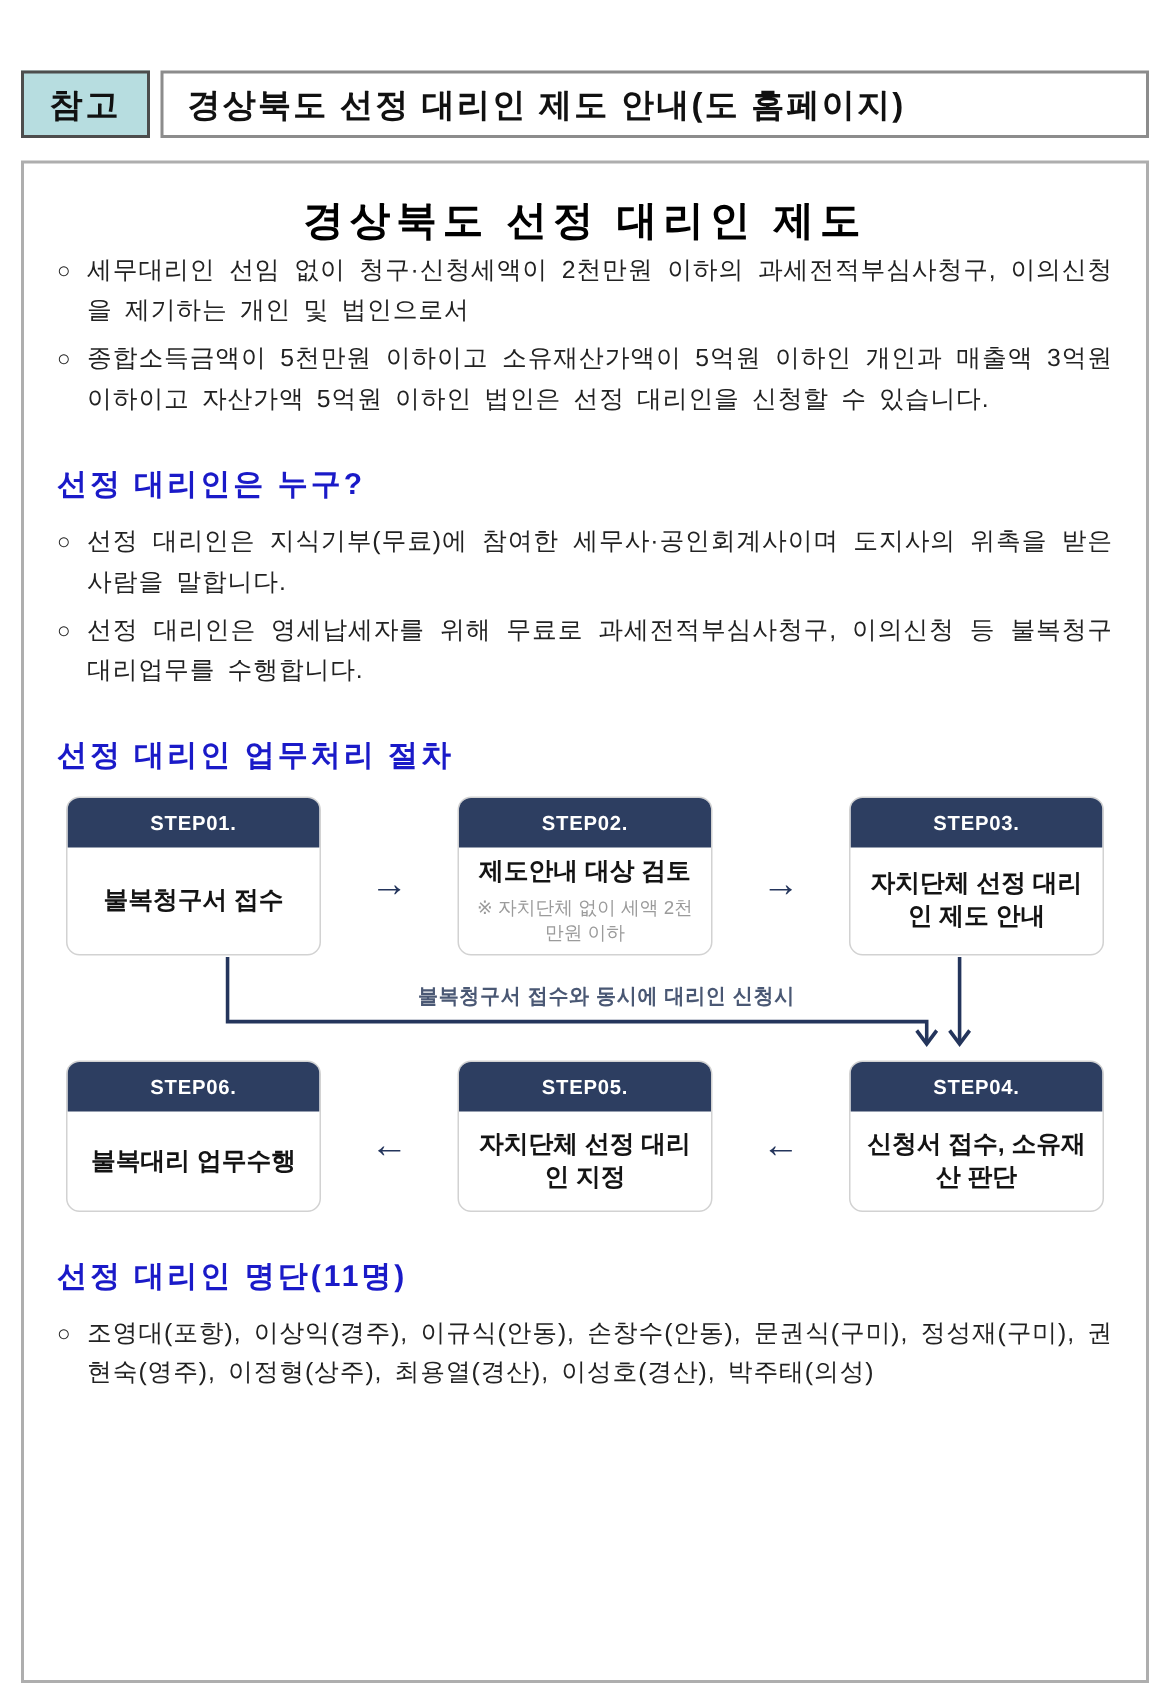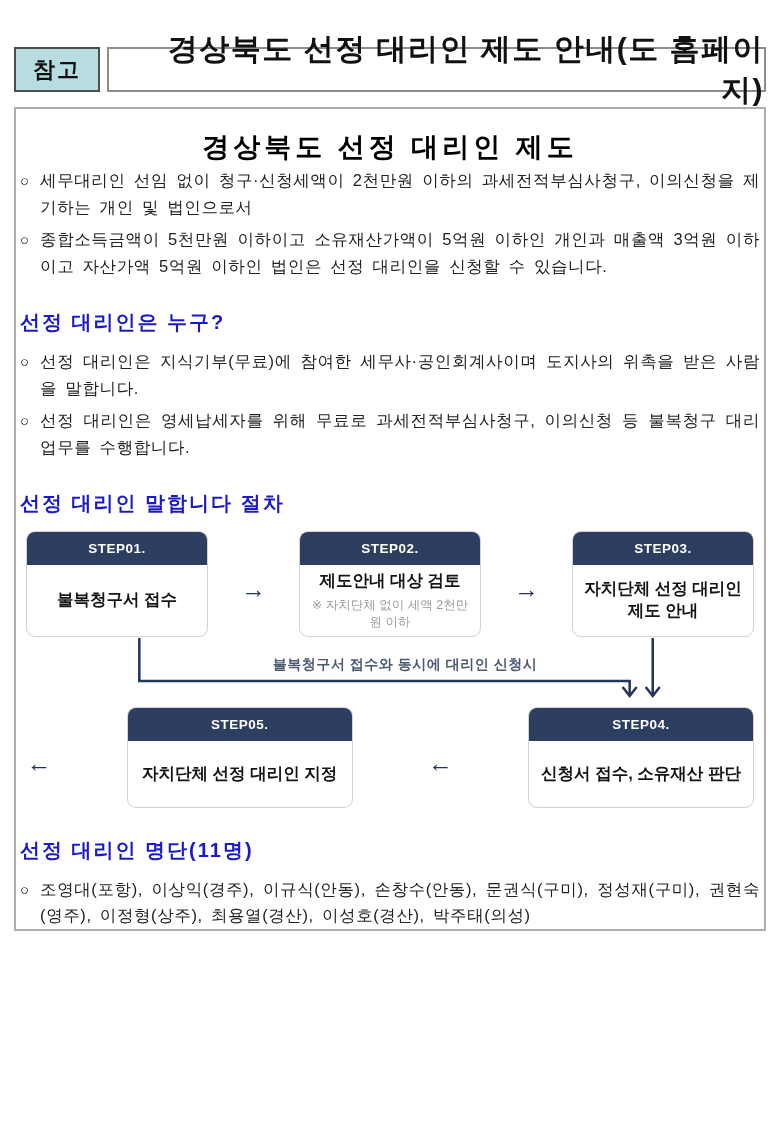--- a/index.html
+++ b/index.html
@@ -11,26 +11,26 @@
   
   .top-header{display:flex;gap:7px;margin:47px 14px 15px 14px;height:45px;}
   .tag-box{
     width:86px;background:#b7dde0;border:2px solid #4d4d4d;
     display:flex;align-items:center;justify-content:center;
     font-size:22px;font-weight:bold;color:#111;letter-spacing:2px;box-sizing:border-box;
   }
   .title-box{
     flex:1;border:2px solid #8c8c8c;background:#fff;box-sizing:border-box;
     display:flex;align-items:center;padding-left:16px;
-    font-size:30px;font-weight:bold;color:#111;letter-spacing:1.5px;text-align:right;
+    font-size:22px;font-weight:bold;color:#111;letter-spacing:1.5px;text-align:right;
   }
   
   .main-box{
     margin:0 14px;border:2px solid #aeaeae;box-sizing:border-box;
-    height:824px;padding:0 4px;overflow:hidden;background:#fff;
+    height:1015px;padding:0 22px;overflow:hidden;background:#fff;
   }
   .doc-title{
     text-align:center;font-size:27px;font-weight:bold;color:#000;
     margin:20px 0 0 0;letter-spacing:4px;
   }
   .intro-box{
     border:2px solid #8f8f8f;margin:15px 7px 0 7px;padding:8px 12px 12px 12px;
   }
   .intro-heading{
     color:#1a1ac8;font-weight:bold;font-size:19px;letter-spacing:1.5px;margin-bottom:6px;
@@ -96,21 +96,21 @@
   <h2 class="sec">선정 대리인은 누구?</h2>
   <div class="bullet">
     <span class="mark">○</span>
     <span class="txt">선정 대리인은 지식기부(무료)에 참여한 세무사·공인회계사이며 도지사의 위촉을 받은 사람을 말합니다.</span>
   </div>
   <div class="bullet">
     <span class="mark">○</span>
     <span class="txt">선정 대리인은 영세납세자를 위해 무료로 과세전적부심사청구, 이의신청 등 불복청구 대리업무를 수행합니다.</span>
   </div>
 
-  <h2 class="sec">선정 대리인 말합니다 절차</h2>
+  <h2 class="sec">선정 대리인 업무처리 절차</h2>
 
   <div class="flow">
     <div class="flow-row">
       <div class="step-box">
         <div class="step-header">STEP01.</div>
         <div class="step-body">
           <div class="step-title">불복청구서 접수</div>
         </div>
       </div>
       <div class="flow-arrow">→</div>
@@ -134,20 +134,26 @@
       <svg viewBox="0 0 726 70" preserveAspectRatio="none">
         <path d="M113 1 V44 H602 V57" stroke="#24355c" stroke-width="2.5" fill="none"></path>
         <path d="M595 50 L602 59 L609 50" stroke="#24355c" stroke-width="2.5" fill="none"></path>
         <path d="M625 1 V57" stroke="#24355c" stroke-width="2.5" fill="none"></path>
         <path d="M618 50 L625 59 L632 50" stroke="#24355c" stroke-width="2.5" fill="none"></path>
         <text class="conn-label" x="378" y="32" text-anchor="middle">불복청구서 접수와 동시에 대리인 신청시</text>
       </svg>
     </div>
 
     <div class="flow-row">
+      <div class="step-box">
+        <div class="step-header">STEP06.</div>
+        <div class="step-body">
+          <div class="step-title">불복대리 업무수행</div>
+        </div>
+      </div>
       <div class="flow-arrow">←</div>
       <div class="step-box">
         <div class="step-header">STEP05.</div>
         <div class="step-body">
           <div class="step-title">자치단체 선정 대리인 지정</div>
         </div>
       </div>
       <div class="flow-arrow">←</div>
       <div class="step-box">
         <div class="step-header">STEP04.</div>

